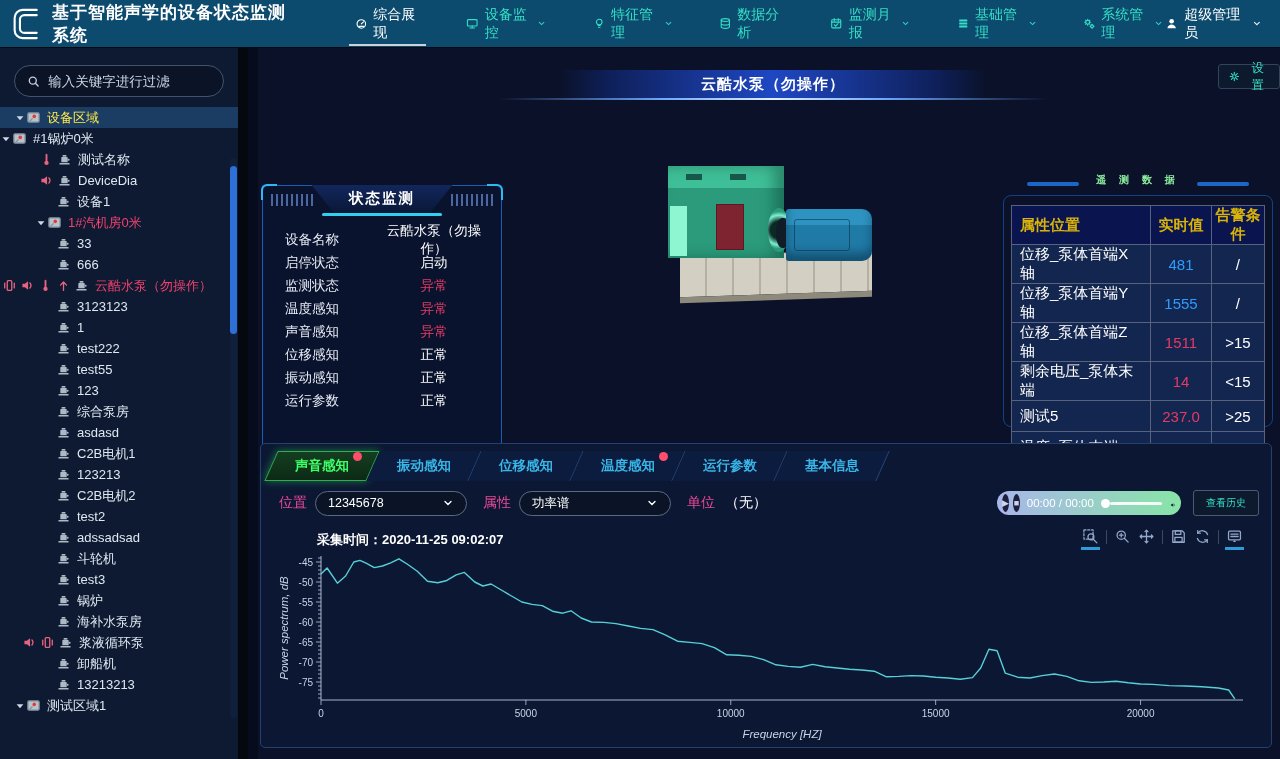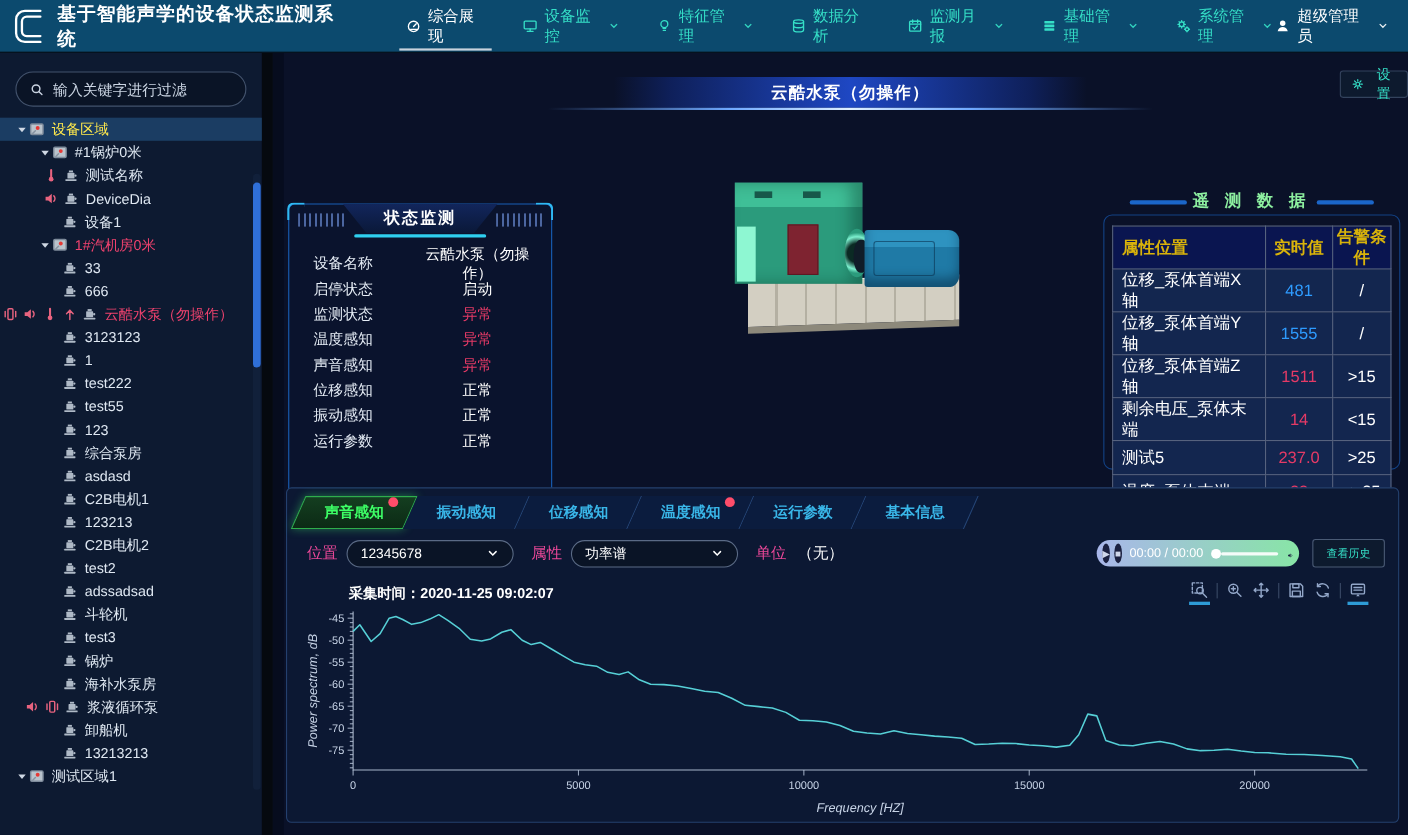--- a/index.html
+++ b/index.html
@@ -9,21 +9,21 @@
   .icn { display:inline-flex; width:15px; height:15px; vertical-align:-2px; }
   .icn svg { width:100%; height:100%; }
 
   
   .navbar { position:absolute; left:0; top:0; width:1280px; height:48px;
     background:#0c4a6e; display:flex; align-items:center; z-index:5;
     border-bottom:1px solid #05080f; }
   .logo { margin:0 10px 0 12px; }
   .logo svg { width:30px; height:34px; display:block; }
   .app-title { font-size:17px; font-weight:bold; color:#fff; letter-spacing:1px; }
-  .nav-menu { display:flex; align-items:center; margin-left:58px; gap:30px; }
+  .nav-menu { display:flex; align-items:center; margin-left:58px; gap:42px; }
   .nav-item { display:flex; align-items:center; gap:6px; font-size:14px;
     color:var(--accent); cursor:pointer; position:relative; height:48px; padding:0 2px;}
   .nav-item.active { color:#fff; }
   .nav-item.active::after { content:""; position:absolute; left:-4px; right:-4px;
     bottom:2px; height:2px; background:#c9d2dc; }
   .nav-user { margin-left:auto; margin-right:18px; color:#fff; display:flex;
     align-items:center; gap:6px; font-size:14px; cursor:pointer; }
   .chev { width:11px; height:11px; opacity:.9; }
 
   
@@ -110,21 +110,21 @@
   .m-blue::before { content:""; position:absolute; left:8px; top:10px; width:54px;
     height:30px; border:1px solid rgba(10,50,80,.6); border-radius:3px; }
   .m-joint { position:absolute; left:124px; top:66px; width:14px; height:30px;
     background:#101c28; border-radius:45%; }
 
   
   .tele-panel { position:absolute; left:1003px; top:173px; width:270px; height:254px; }
   .tele-frame { position:absolute; inset:22px 0 0 0; border:1px solid rgba(25,105,210,.55);
     border-radius:8px; }
   .tele-title { position:absolute; top:0; left:0; right:0; text-align:center;
-    color:var(--tele-title); font-weight:bold; font-size:15px; letter-spacing:5px; }
+    color:var(--tele-title); font-weight:bold; font-size:10px; letter-spacing:5px; }
   .tele-wing { position:absolute; top:9px; width:52px; height:4px; background:#1b66c9; border-radius:2px;}
   .tele-wing.l { left:24px; } .tele-wing.r { right:24px; }
   .tele-table { position:absolute; left:8px; right:8px; top:32px; border-collapse:collapse;
     width:254px; font-size:15px; }
   .tele-table th { background:#0a1550; color:var(--gold); font-weight:bold; height:31px;
     border:1px solid #56627e; text-align:left; padding:0 8px; }
   .tele-table th.c, .tele-table td.c { text-align:center; padding:0 2px; }
   .tele-table td { background:#13264f; border:1px solid #56627e; height:31px; padding:0 8px; color:#fff; }
   .tele-table td.v-info { color:var(--info); }
   .tele-table td.v-alarm { color:var(--alarm); }
@@ -319,21 +319,21 @@
         </span>
         <span class="icn">
           <svg viewBox="0 0 16 16" fill="none" stroke="currentColor" stroke-width="1.4" stroke-linecap="round" stroke-linejoin="round">
             <rect x="2" y="3" width="12" height="10" rx="1.2" fill="#b9c3cc" stroke="#7e8b9b"></rect>
             <circle cx="8.8" cy="6.8" r="1.9" fill="#e53935" stroke="none"></circle>
             <path d="M4 12l2.6-2.6" stroke="#8794a3"></path>
           </svg>
         </span>
         <span class="lbl">设备区域</span>
       </div>
-      <div class="tree-row" style="padding-left:35px">
+      <div class="tree-row" style="">
         <span class="icn caret">
           <svg viewBox="0 0 16 16">
             <path d="M3.5 5.5h9L8 11z" fill="currentColor"></path>
           </svg>
         </span>
         <span class="icn">
           <svg viewBox="0 0 16 16" fill="none" stroke="currentColor" stroke-width="1.4" stroke-linecap="round" stroke-linejoin="round">
             <rect x="2" y="3" width="12" height="10" rx="1.2" fill="#b9c3cc" stroke="#7e8b9b"></rect>
             <circle cx="8.8" cy="6.8" r="1.9" fill="#e53935" stroke="none"></circle>
             <path d="M4 12l2.6-2.6" stroke="#8794a3"></path>

